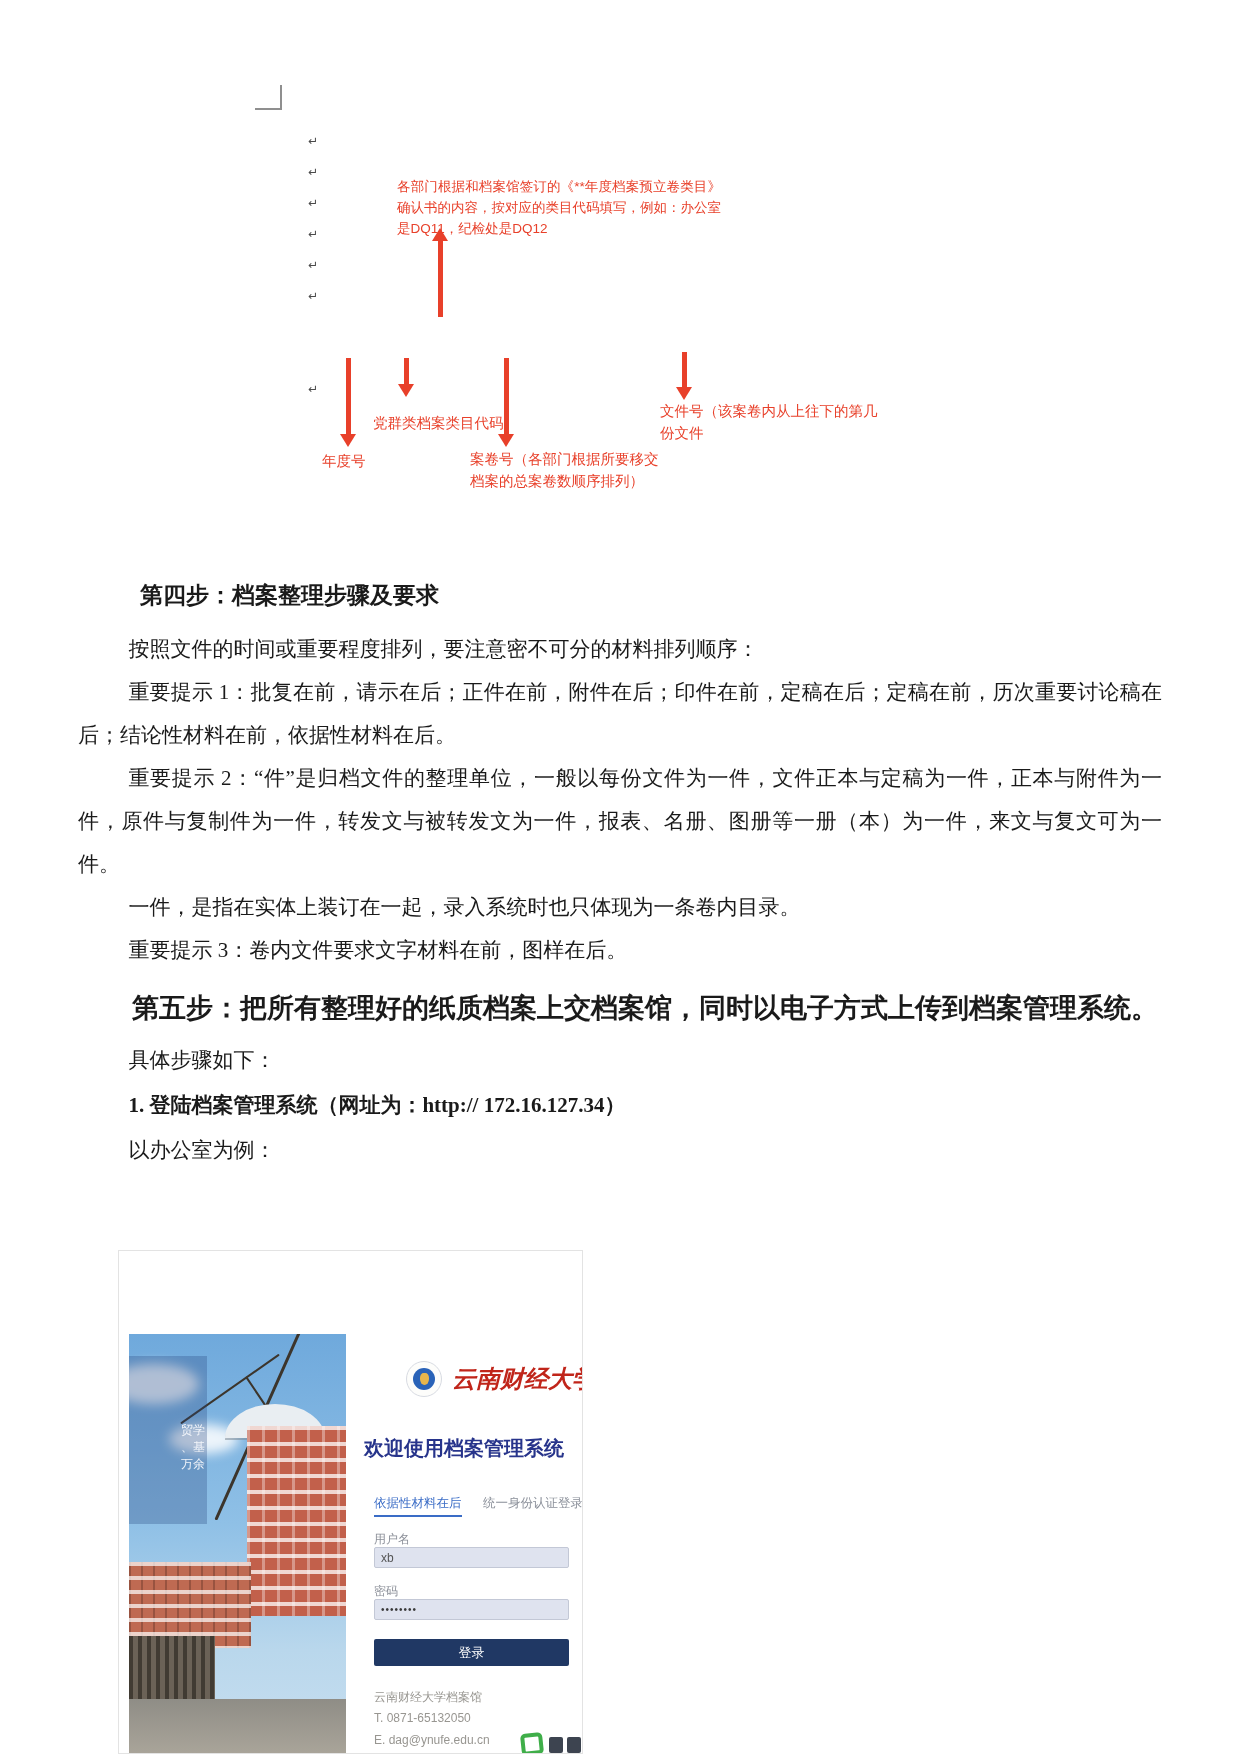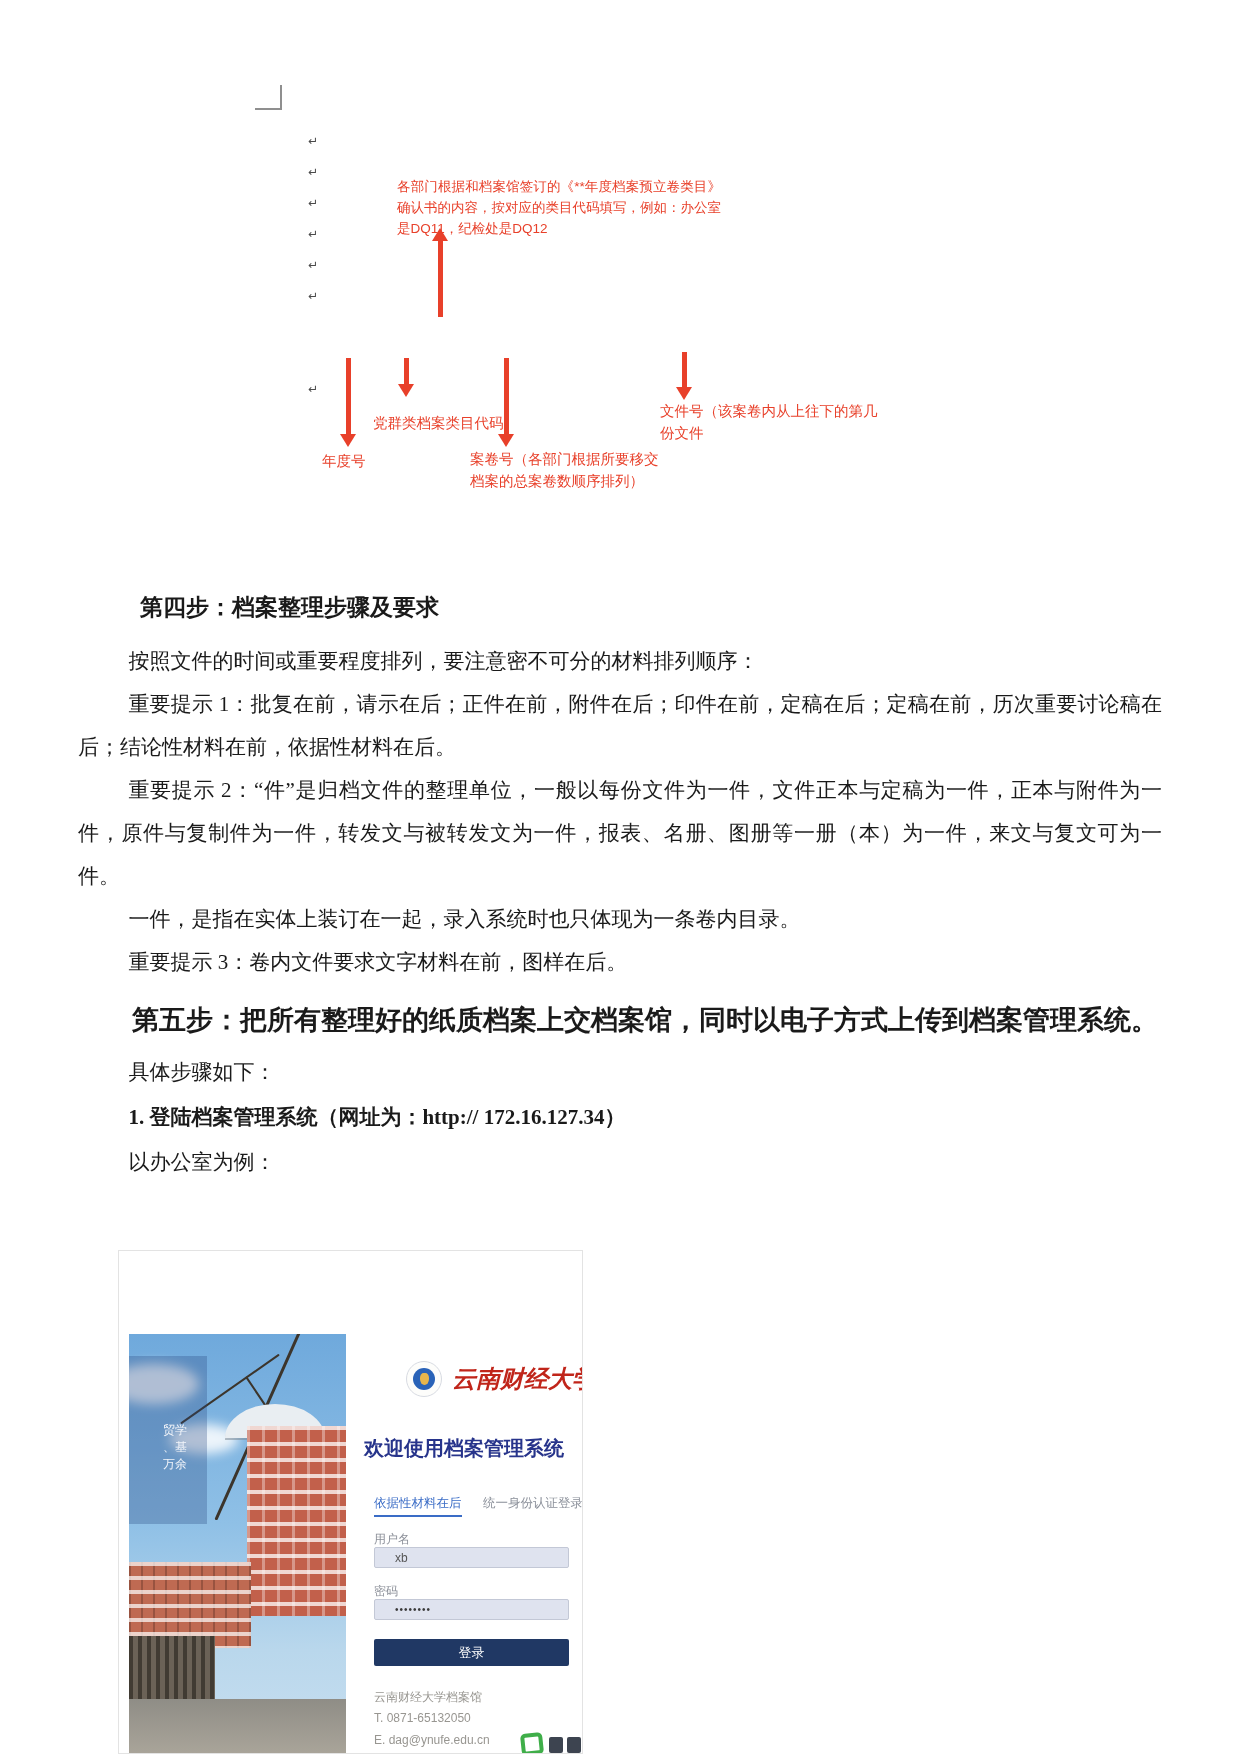--- a/index.html
+++ b/index.html
@@ -49,21 +49,21 @@
     font-size:14.5px; line-height:22px; color:#e8402a;
   }
 
   
   .doc-body {
     position:absolute; left:78px; top:578px; width:1084px;
     font-size:21px; line-height:43px; text-align:justify;
   }
   .h4 {
     font-size:23px; font-weight:bold; line-height:36px;
-    margin:12px 0 14px 62px; text-align:left;
+    margin:0 0 14px 62px; text-align:left;
   }
   .para { text-indent:2.4em; }
   .h5 {
     font-size:27px; font-weight:bold; line-height:60px;
     text-indent:2em; margin-top:6px; text-align:justify;
   }
   .line-indent { text-indent:2.4em; }
   .step-bold { font-weight:bold; line-height:45px; }
   .plain-line { line-height:45px; }
 
@@ -105,21 +105,21 @@
   }
   .street {
     position:absolute; left:0; bottom:0; width:100%; height:56px;
     background:linear-gradient(180deg,#8f8d86,#aaa59a);
   }
   .overlay {
     position:absolute; left:0; top:22px; width:78px; height:168px;
     background:rgba(40,70,125,.30);
   }
   .overlay-text {
-    position:absolute; right:20px; color:#f2f5fa; font-size:12px;
+    position:absolute; right:2px; color:#f2f5fa; font-size:12px;
     line-height:17px; text-align:center; white-space:nowrap;
   }
 
   .login-col { position:absolute; left:237px; top:0; width:228px; height:100%; }
   .logo-row { position:absolute; left:50px; top:108px; height:40px; display:flex; align-items:center; }
   .badge {
     width:36px; height:36px; border-radius:50%; background:#fdfdfb;
     border:1px solid #d8dbe2; display:flex; align-items:center; justify-content:center;
   }
   .badge-inner {
@@ -136,21 +136,21 @@
     position:absolute; left:8px; top:184px; width:200px;
     font-size:20px; font-weight:bold; color:#27348b; white-space:nowrap;
   }
   .tabs { position:absolute; left:18px; top:244px; font-size:12.5px; white-space:nowrap; }
   .tab-active { color:#3a6cc6; padding-bottom:5px; border-bottom:2px solid #3a6cc6; }
   .tab-idle { color:#8a8f99; margin-left:18px; }
   .fld-label { position:absolute; left:18px; font-size:12px; color:#8b8f98; }
   .fld {
     position:absolute; left:18px; width:195px; height:21px;
     background:#dfe3ef; border:1px solid #c3c8d6; border-radius:2px;
-    font-size:12px; color:#555; padding:0 20px;
+    font-size:12px; color:#555; padding:0 6px;
     font-family:"Liberation Sans", sans-serif;
   }
   .fld.pwd { font-size:10px; letter-spacing:1px; color:#3a3a3a; }
   .login-btn {
     position:absolute; left:18px; top:388px; width:195px; height:27px;
     background:#203864; color:#ffffff; border:none; border-radius:2px;
     font-size:13px; cursor:pointer; font-family:"Liberation Sans", sans-serif;
   }
   .foot-line { position:absolute; left:18px; font-size:12px; color:#989691; white-space:nowrap; }
   .partner-logo { position:absolute; left:165px; top:482px; display:flex; align-items:flex-start; }

